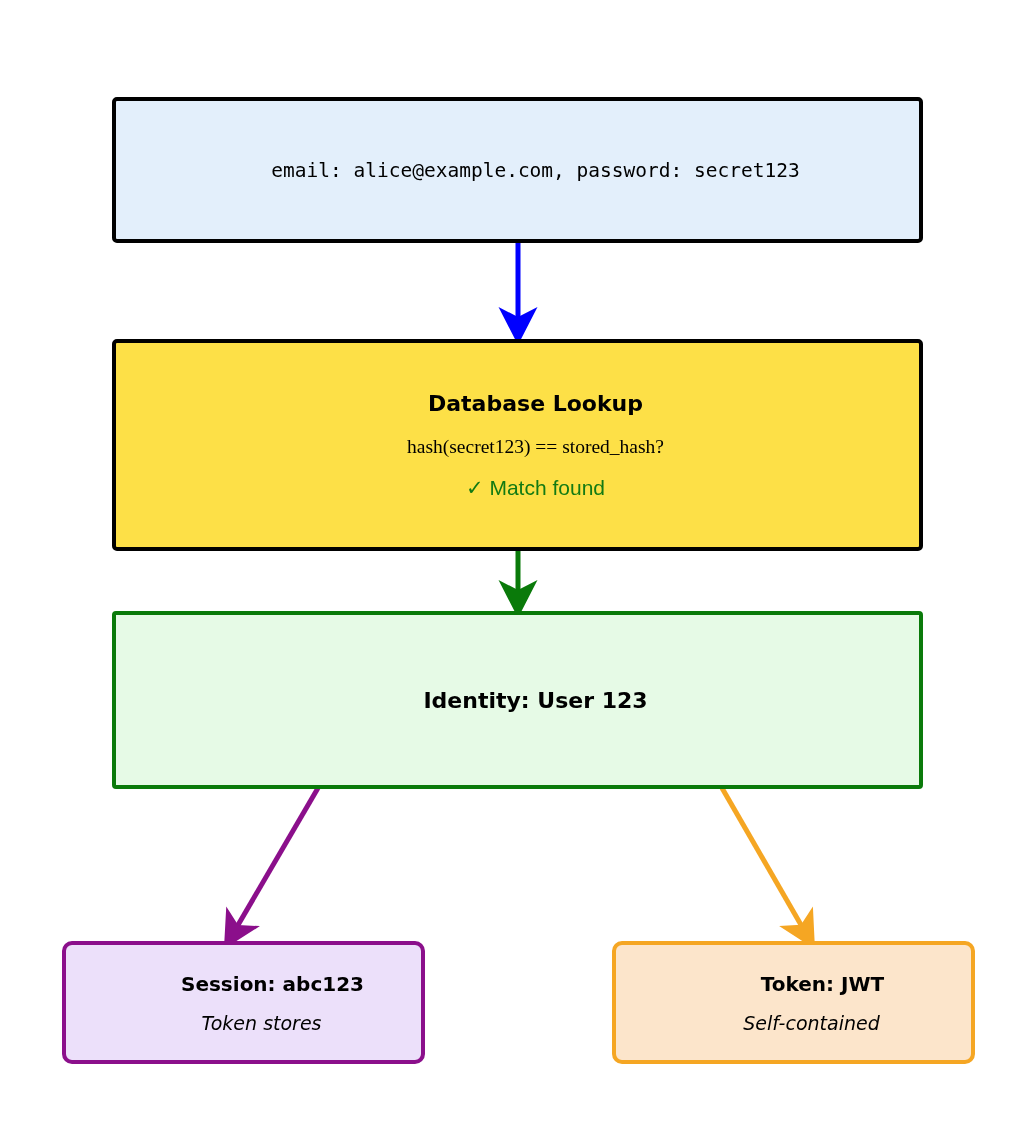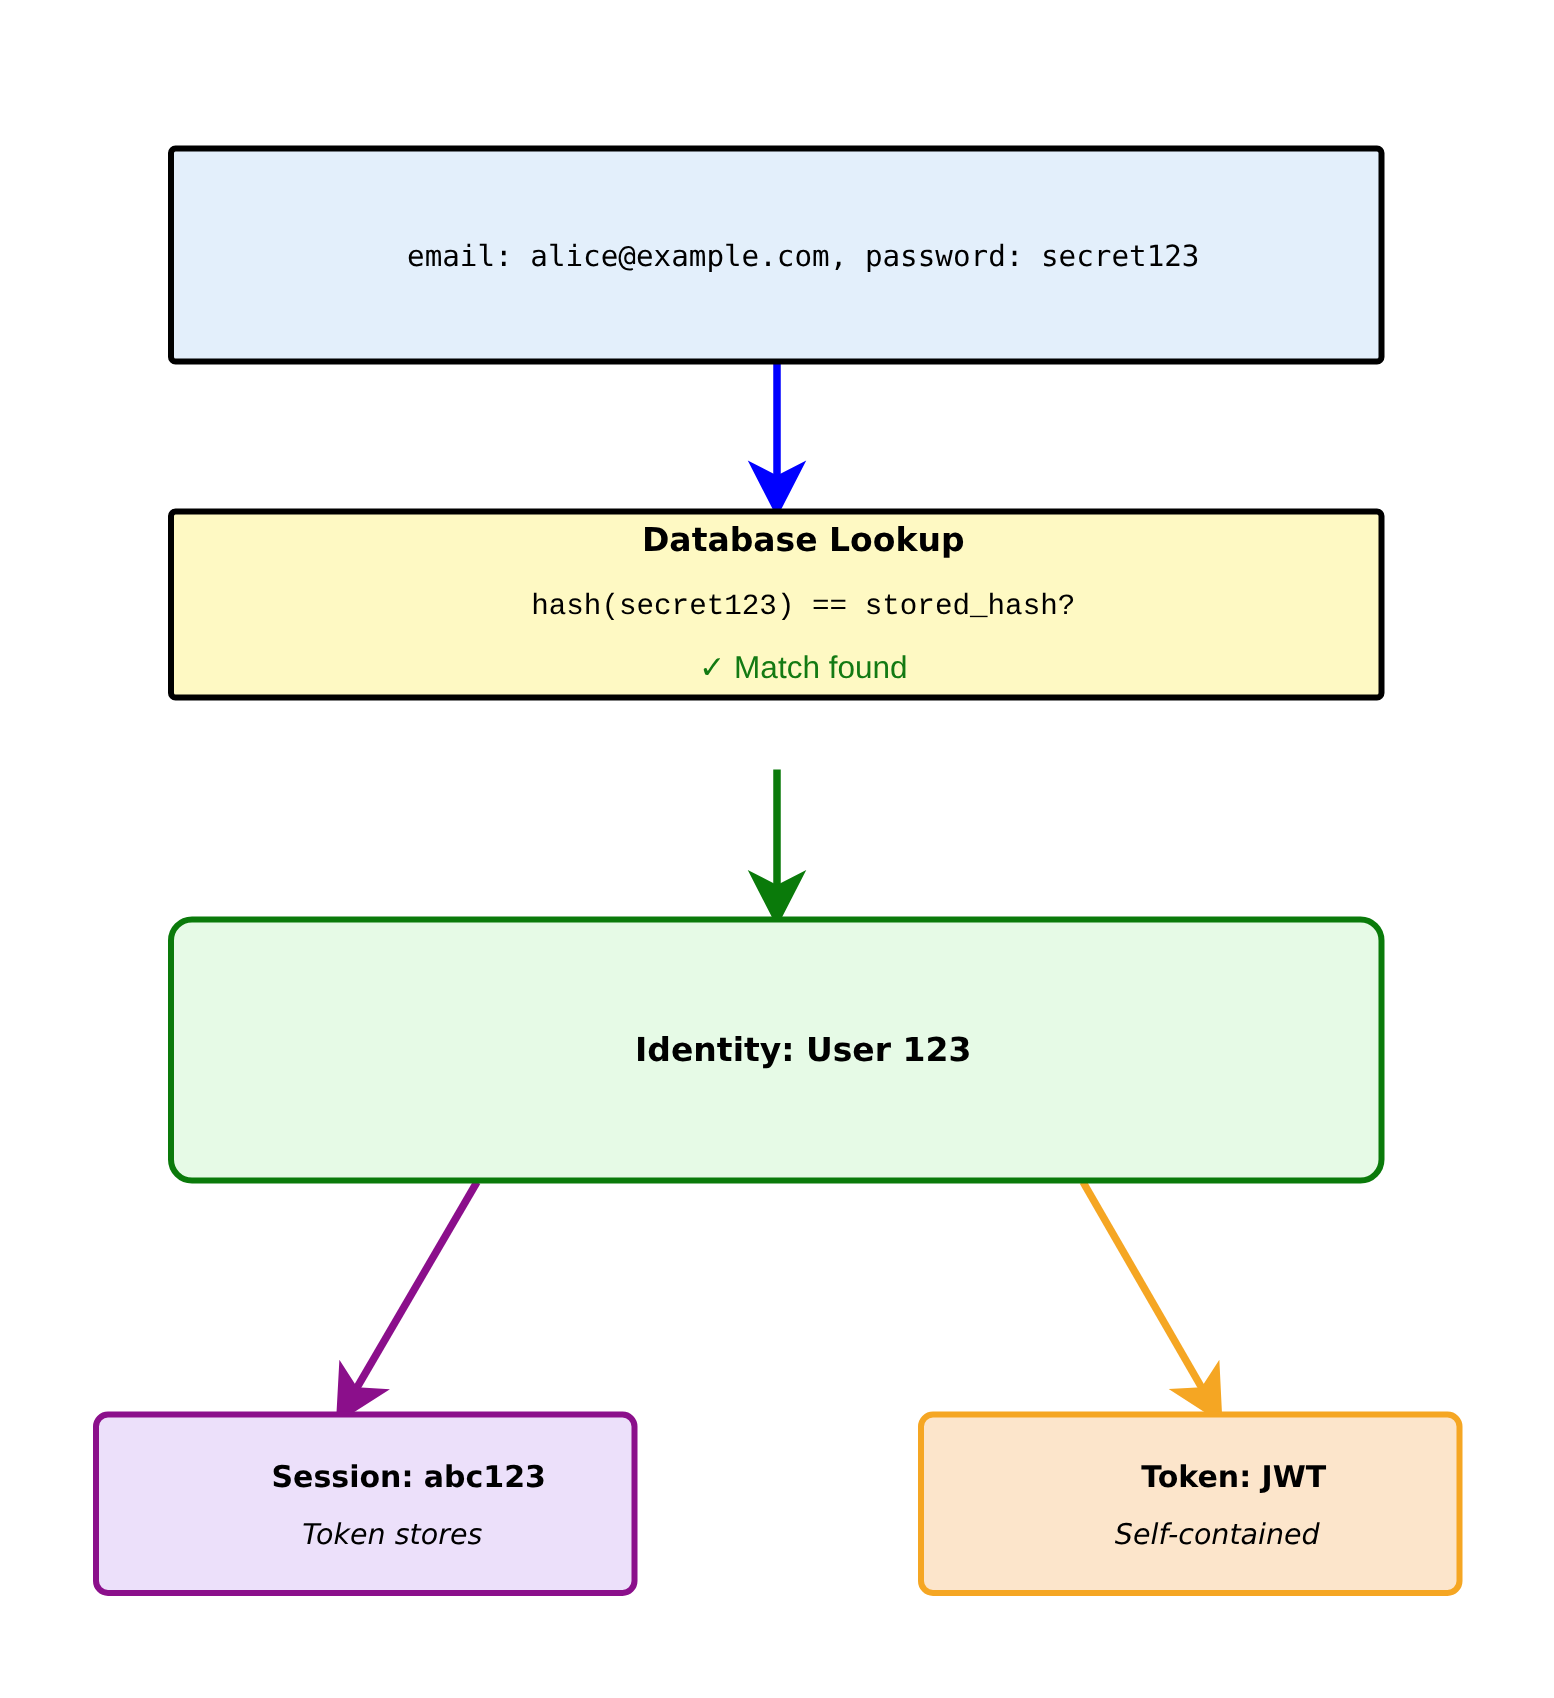--- a/index.html
+++ b/index.html
@@ -46,54 +46,54 @@
     font-size: 19.5px;
     color: #000000;
     letter-spacing: 0px;
     white-space: pre;
   }
   
   #node-db-lookup {
     left: 112px;
     top: 339px;
     width: 811px;
-    height: 128px;
-    background: #fef9c3;
+    height: 212px;
+    background: #fde047;
     border: 4px solid #000000;
     border-radius: 5px;
   }
   #node-db-lookup .title {
     font-family: "DejaVu Sans", sans-serif;
     font-weight: bold;
     font-size: 22px;
     color: #000000;
     margin-bottom: 20px;
   }
   #node-db-lookup .mono-line {
-    font-family: Liberation Mono, monospace;
+    font-family: Liberation Serif, serif;
     font-size: 19.5px;
     color: #000000;
     white-space: pre;
     margin-bottom: 18px;
   }
   #node-db-lookup .status-line {
     font-family: Liberation Sans, sans-serif;
     font-size: 21px;
     color: #137a13;
     white-space: pre;
   }
   
   #node-identity {
     left: 112px;
     top: 611px;
     width: 811px;
     height: 178px;
     background: #e6fae6;
     border: 4px solid #0a7a0a;
-    border-radius: 16px;
+    border-radius: 4px;
   }
   #node-identity .title {
     font-family: "DejaVu Sans", sans-serif;
     font-weight: bold;
     font-size: 22px;
     color: #000000;
   }
   
   #node-session {
     left: 62px;

